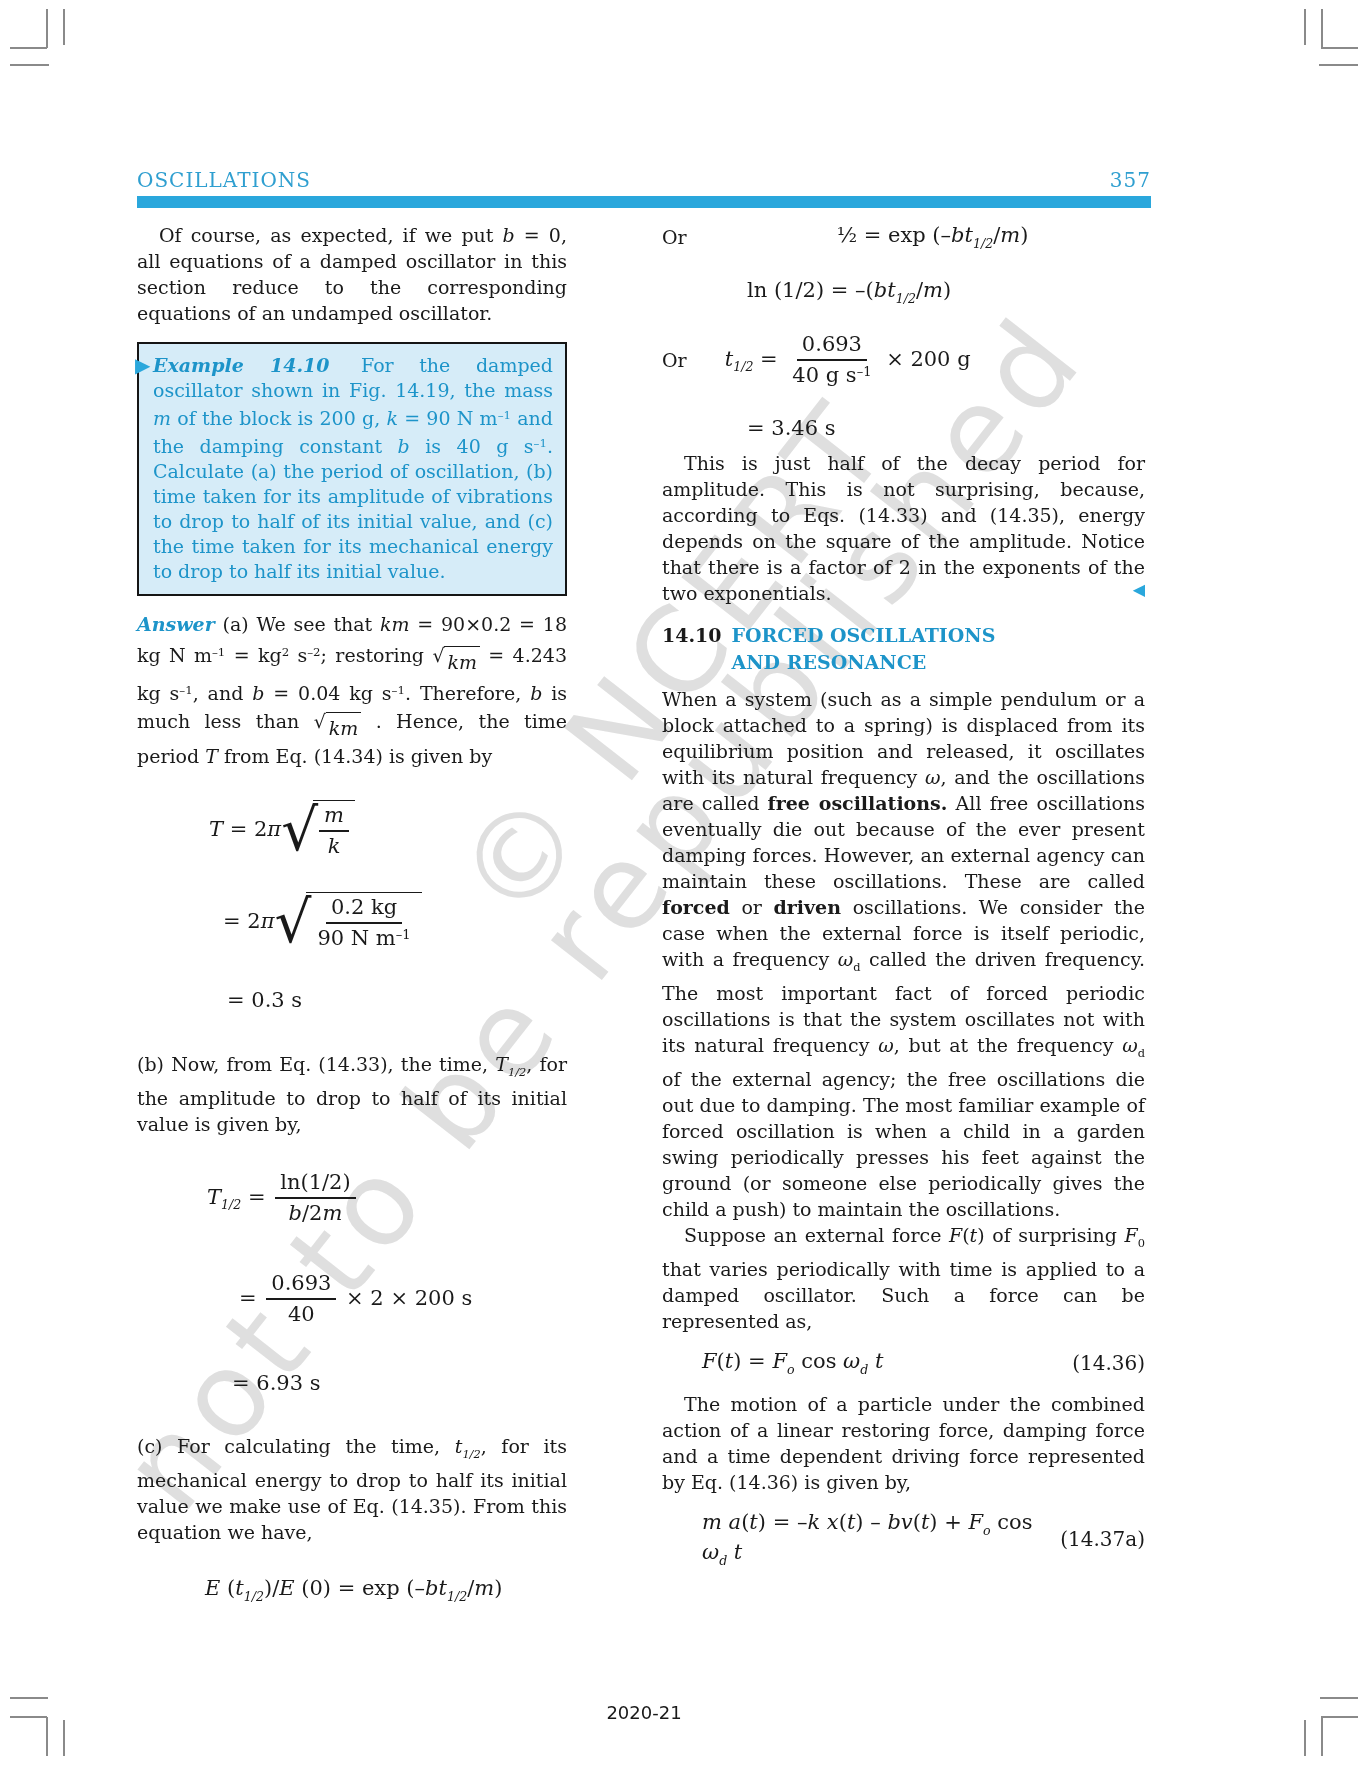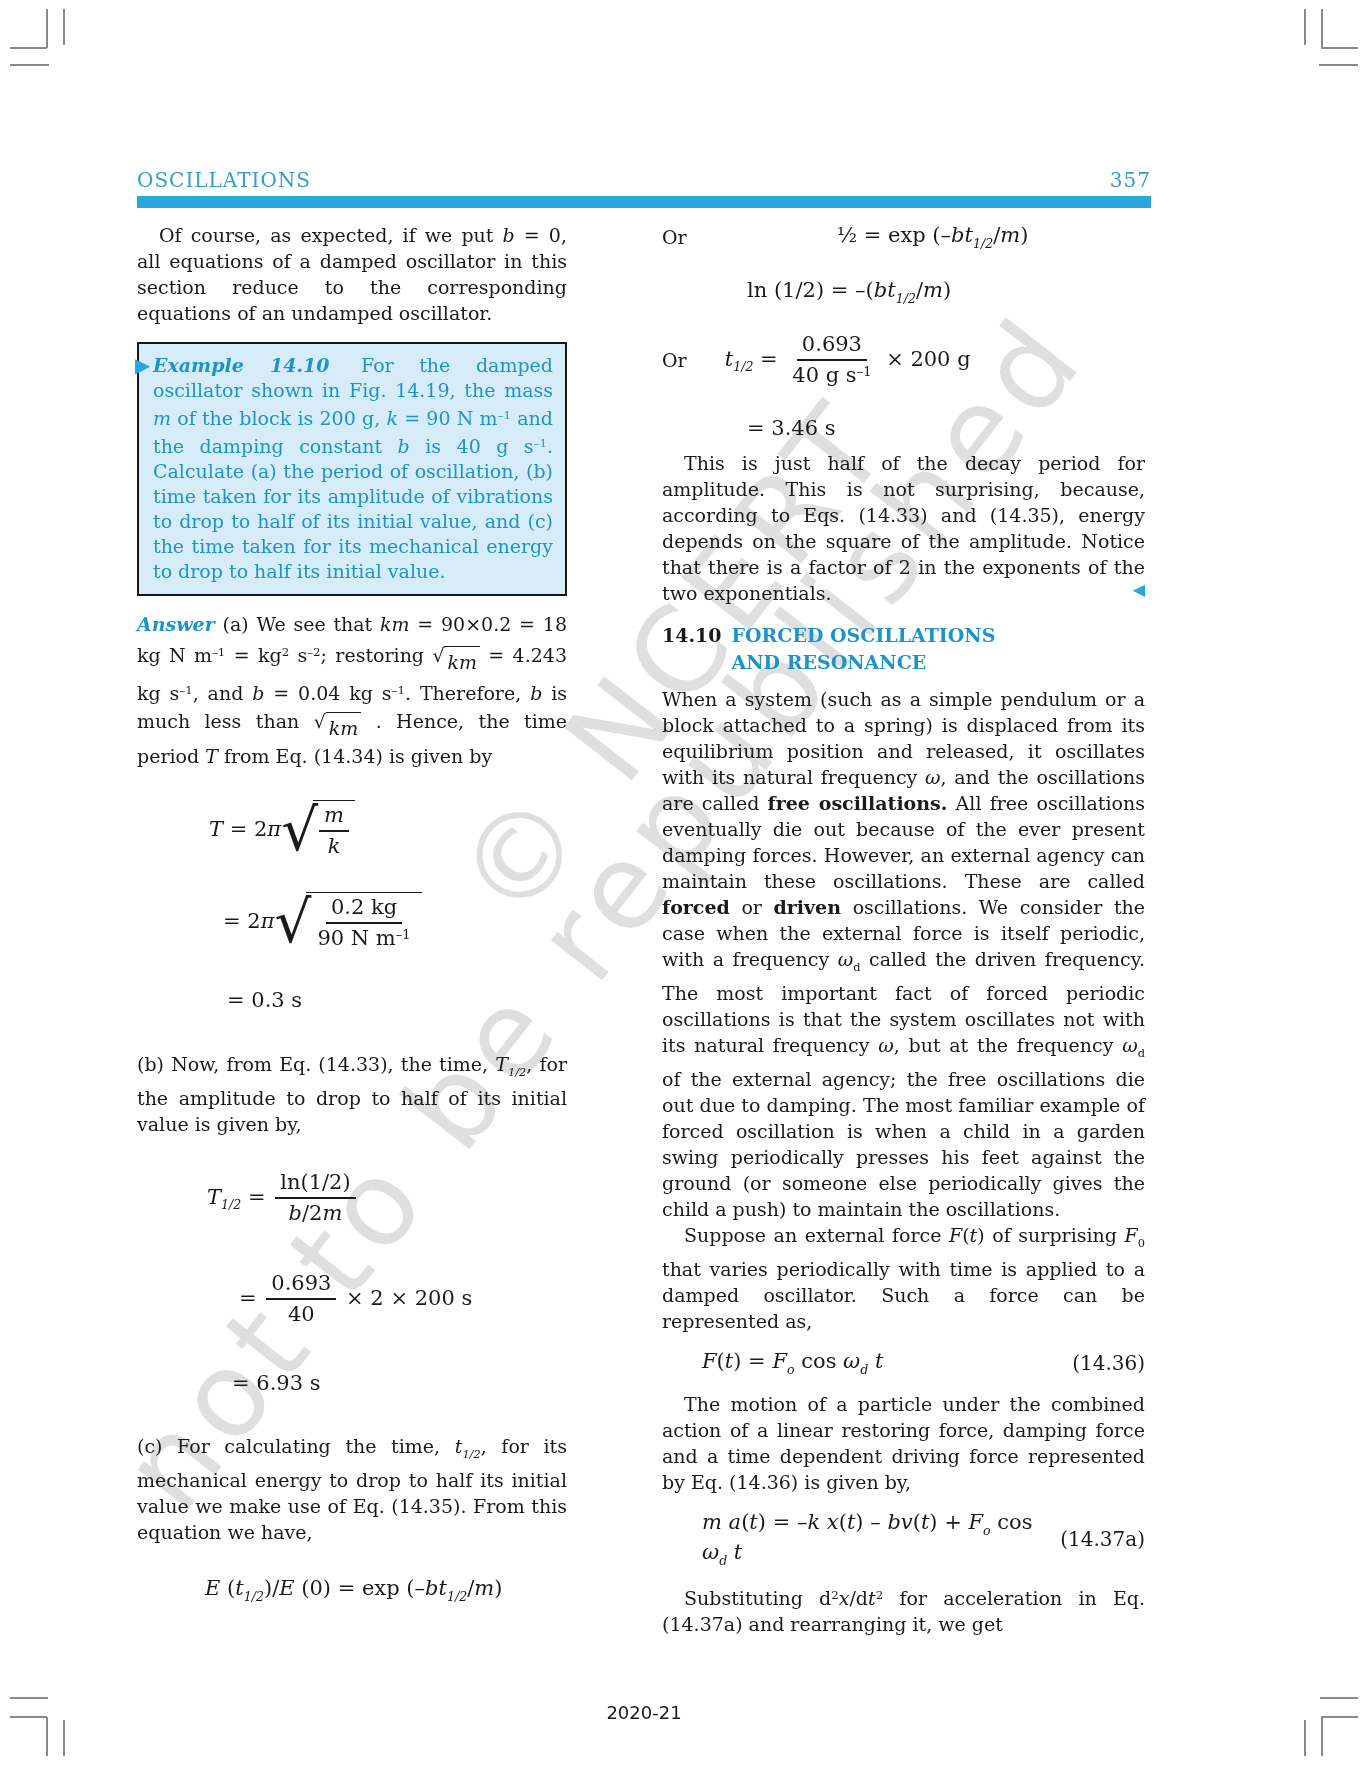--- a/index.html
+++ b/index.html
@@ -183,17 +183,16 @@
       <span class="eq-num">(14.36)</span>
     </div>
 
     <p class="indent" style="margin-top:14px;"><span>The motion of a particle under the combined action of a linear restoring force, damping force and a time dependent driving force represented by Eq. (14.36) is given by,</span></p>
 
     <div class="eqrow" style="margin-top:14px;">
       <span class="eq" style="margin-left:40px;"><span class="i">m</span><span class="i"> a</span><span>(</span><span class="i">t</span><span>) = –</span><span class="i">k</span><span class="i"> x</span><span>(</span><span class="i">t</span><span>) – </span><span class="i">bv</span><span>(</span><span class="i">t</span><span>) + </span><span class="i">F</span><span class="i sub">o</span><span> cos </span><span class="i">ω</span><span class="i sub">d</span><span class="i"> t</span></span>
       <span class="eq-num">(14.37a)</span>
     </div>
 
-    <p class="indent" style="margin-top:14px;"><span>Substituting d</span><span class="sup">2</span><span class="i">x</span><span>/d</span><span class="i">t</span><span class="sup">2</span><span> for acceleration in Eq. (14.37a) and rearranging it, we get</span></p>
   </div>
 
   <div class="footer">2020-21</div>
 </div>
 
 </body></html>

